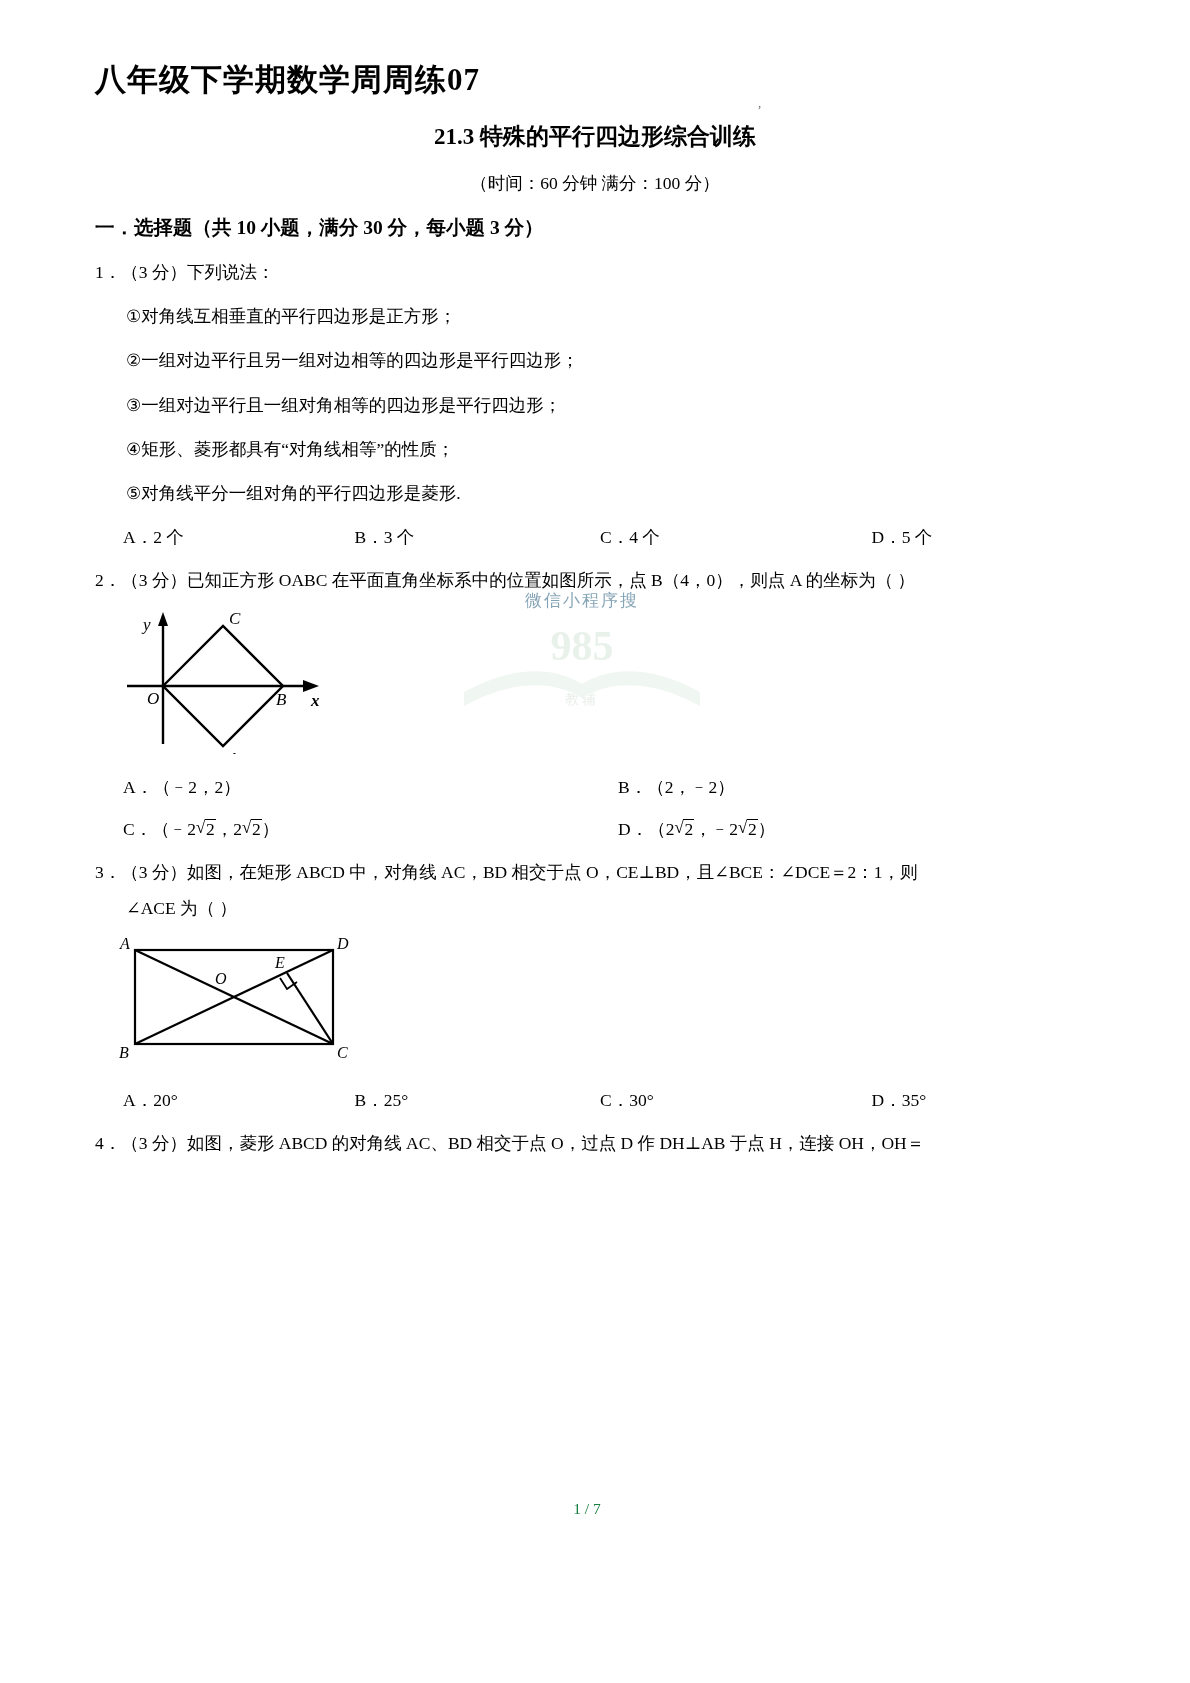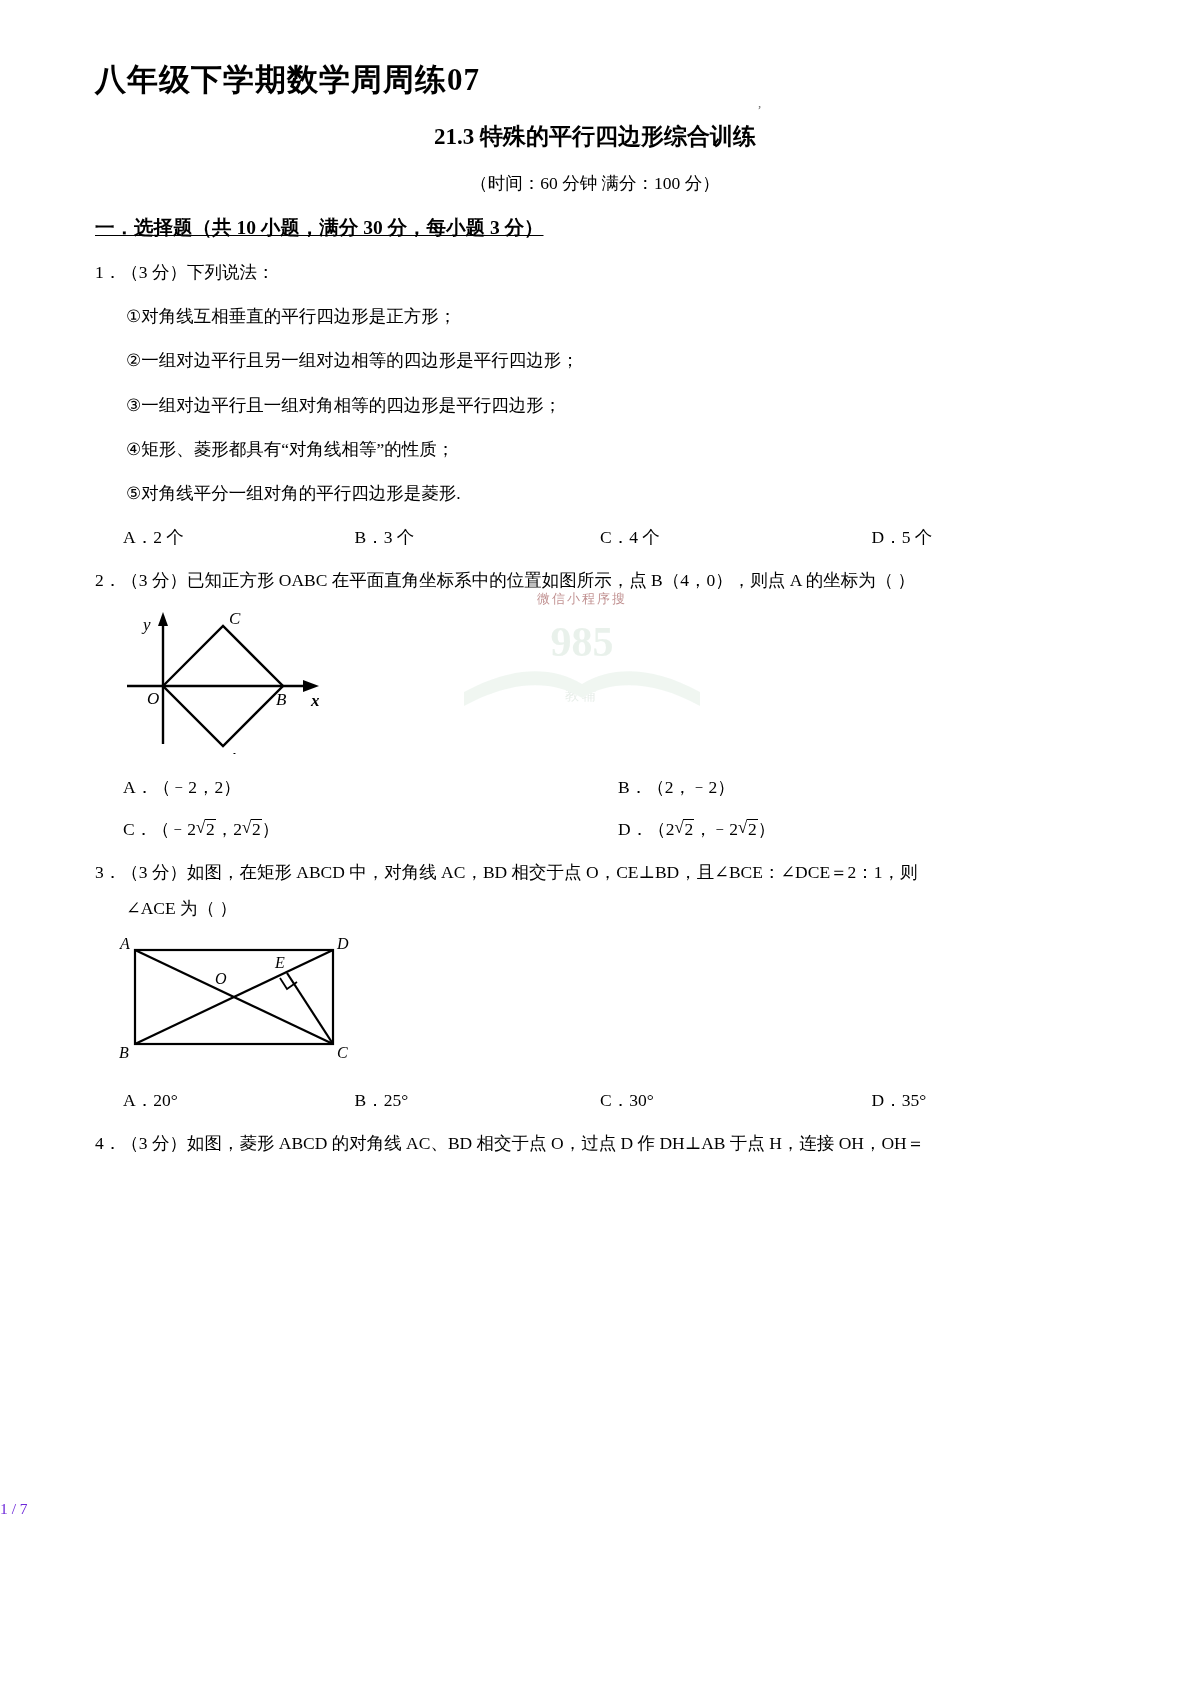--- a/index.html
+++ b/index.html
@@ -54,21 +54,20 @@
     margin: 0;
     padding-top: 20px;
     line-height: 1.3;
   }
   .section-head {
     font-size: 19.5px;
     font-weight: bold;
     margin: 0;
     padding-top: 20px;
     line-height: 1.4;
-    text-decoration: underline;
   }
 
   .q {
     font-size: 17.5px;
     line-height: 1.55;
     margin: 0;
     padding-top: 17px;
   }
   .q-indent {
     font-size: 17.5px;
@@ -132,22 +131,22 @@
     top: 592px;
     width: 260px;
     height: 160px;
     pointer-events: none;
     opacity: .5;
     text-align: center;
     color: #cfe0d2;
     font-family: "Liberation Sans", sans-serif;
   }
   .wm-top {
-    font-size: 13px;
-    color: #7f1d1d;
+    font-size: 17px;
+    color: #0c4a6e;
     letter-spacing: 2px;
     line-height: 1;
   }
   .wm-big {
     font-size: 42px;
     font-weight: bold;
     color: #d4e4d8;
     line-height: 1;
     margin-top: 16px;
     font-family: "Liberation Serif", serif;
@@ -163,23 +162,23 @@
     position: absolute;
     left: 0; top: 40px;
     width: 260px; height: 92px;
   }
 
   .footer {
     position: absolute;
     left: 0;
     right: 16px;
     top: 1500px;
-    text-align: left;
+    text-align: center;
     font-size: 15.5px;
-    color: #6d28d9;
+    color: #15803d;
   }
 </style>
 </head>
 <body>
 
 <div class="page">
 
   <div class="top-mark">,</div>
 
   <h1 class="doc-title">八年级下学期数学周周练07</h1>

